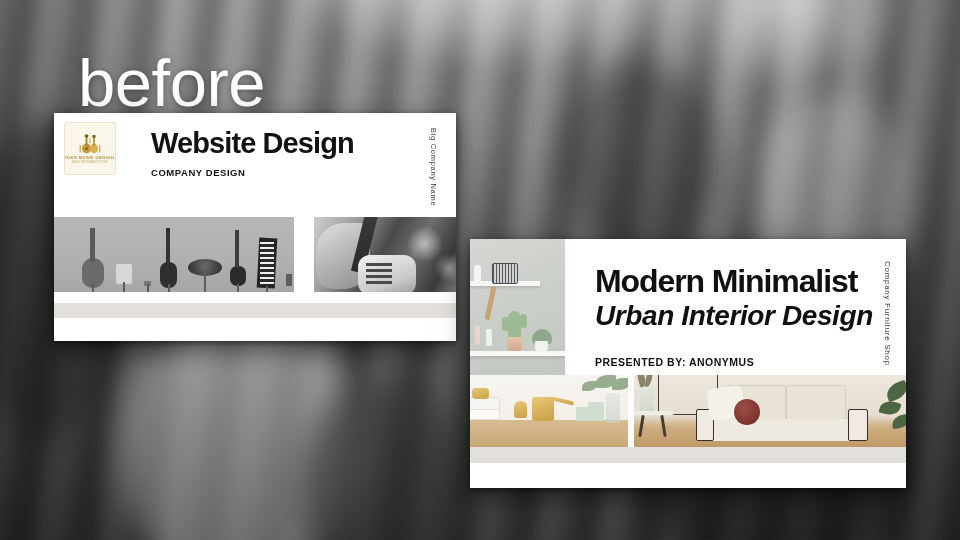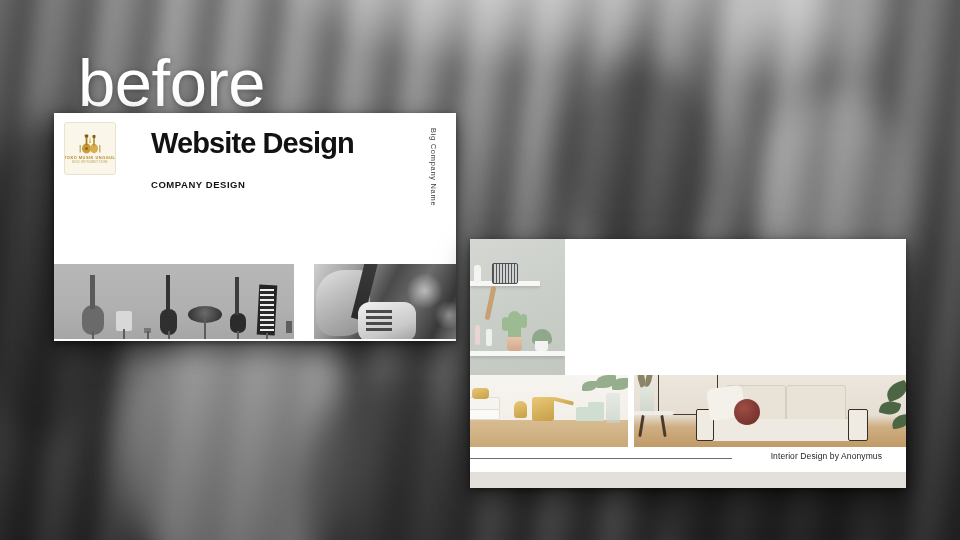--- a/index.html
+++ b/index.html
@@ -79,21 +79,21 @@
   #slide-after  { left: 470px; top: 239px; width: 436px; height: 249px; }
 
   .slide-top {
     position: relative;
     display: flex;
     box-sizing: border-box;
     background: #fff;
   }
 
   
-  #slide-before .slide-top { height: 151px; padding: 9px 0 8px 10px; }
+  #slide-before .slide-top { height: 104px; padding: 9px 0 8px 10px; }
 
   .logo-card {
     width: 50px;
     height: 51px;
     background: #faf6e9;
     border: 1px solid #e9e3cd;
     border-radius: 3px;
     display: flex;
     flex-direction: column;
     align-items: center;
@@ -134,21 +134,21 @@
     letter-spacing: -0.2px;
     color: #121212;
     line-height: 1.15;
     margin-top: 1px;
   }
   .kicker {
     font-size: 9.5px;
     font-weight: 700;
     letter-spacing: 0.55px;
     color: #131313;
-    margin-top: 20px;
+    margin-top: 8px;
   }
 
   .side-label {
     position: absolute;
     writing-mode: vertical-rl;
     font-size: 7.5px;
     letter-spacing: 0.7px;
     color: #3a3a3a;
     white-space: nowrap;
   }
@@ -404,20 +404,26 @@
         <div class="obj" style="left:4px;top:26px;width:7px;height:18px;background:#f4f4f2;border-radius:3px 3px 1px 1px;"></div>
         <div class="obj" style="left:22px;top:24px;width:24px;height:19px;background:repeating-linear-gradient(90deg,#55585a 0 1px,#cfd2d0 1px 3px),repeating-linear-gradient(0deg,#55585a 0 1px,#cfd2d0 1px 3px);border:1px solid #4b4e50;"></div>
         <div class="obj" style="left:5px;top:86px;width:5px;height:20px;background:#e9d4d1;border-radius:2px;"></div>
         <div class="obj" style="left:16px;top:90px;width:6px;height:17px;background:#eff1ef;border-radius:2px;"></div>
         <div class="cactus" style="left:38px;top:72px;"></div>
         <div class="cactus-pot" style="left:37px;top:98px;"></div>
         <div class="plant" style="left:62px;top:90px;"></div>
         <div class="plant-pot" style="left:65px;top:102px;"></div>
       </div>
 
+      <div class="after-head">
+        <div class="title-1b">Modern Minimalist</div>
+        <div class="title-2b">Urban Interior Design</div>
+        <div class="kickerb">PRESENTED BY: ANONYMUS</div>
+        <div class="side-label" id="after-side-label">Company Furniture Shop</div>
+      </div>
     </div>
 
     <div id="after-photo-row">
 
       <div id="after-photo-1">
         <div class="tab-bg"></div>
         <div class="obj" style="left:-6px;top:22px;width:34px;height:14px;background:#f6f4f0;border:1px solid #e2ded6;"></div>
         <div class="obj" style="left:-6px;top:34px;width:34px;height:9px;background:#fbfaf7;border:1px solid #e2ded6;"></div>
         <div class="gold" style="left:2px;top:13px;width:17px;height:11px;border-radius:4px;"></div>
         <div class="gold" style="left:44px;top:26px;width:13px;height:17px;border-radius:6px 6px 3px 3px;"></div>
@@ -446,21 +452,17 @@
         <div class="sofa-arm" style="left:62px;top:34px;width:16px;height:30px;"></div>
         <div class="sofa-arm" style="left:214px;top:34px;width:18px;height:30px;"></div>
         <div class="cushion-white" style="left:74px;top:12px;"></div>
         <div class="cushion-red" style="left:100px;top:24px;"></div>
         <div class="big-plant" style="left:252px;top:8px;width:22px;height:16px;transform:rotate(-20deg);"></div>
         <div class="big-plant" style="left:246px;top:26px;width:20px;height:14px;transform:rotate(14deg);"></div>
         <div class="big-plant" style="left:258px;top:40px;width:18px;height:13px;transform:rotate(-8deg);"></div>
       </div>
     </div>
 
-    <div class="after-footer">
-      <div class="footer-rule"></div>
-      <div class="footer-credit">Interior Design by Anonymus</div>
-    </div>
 
     <div class="bottom-strip" id="after-bottom-strip"></div>
   </div>
 
 </div>
 
 </body></html>

